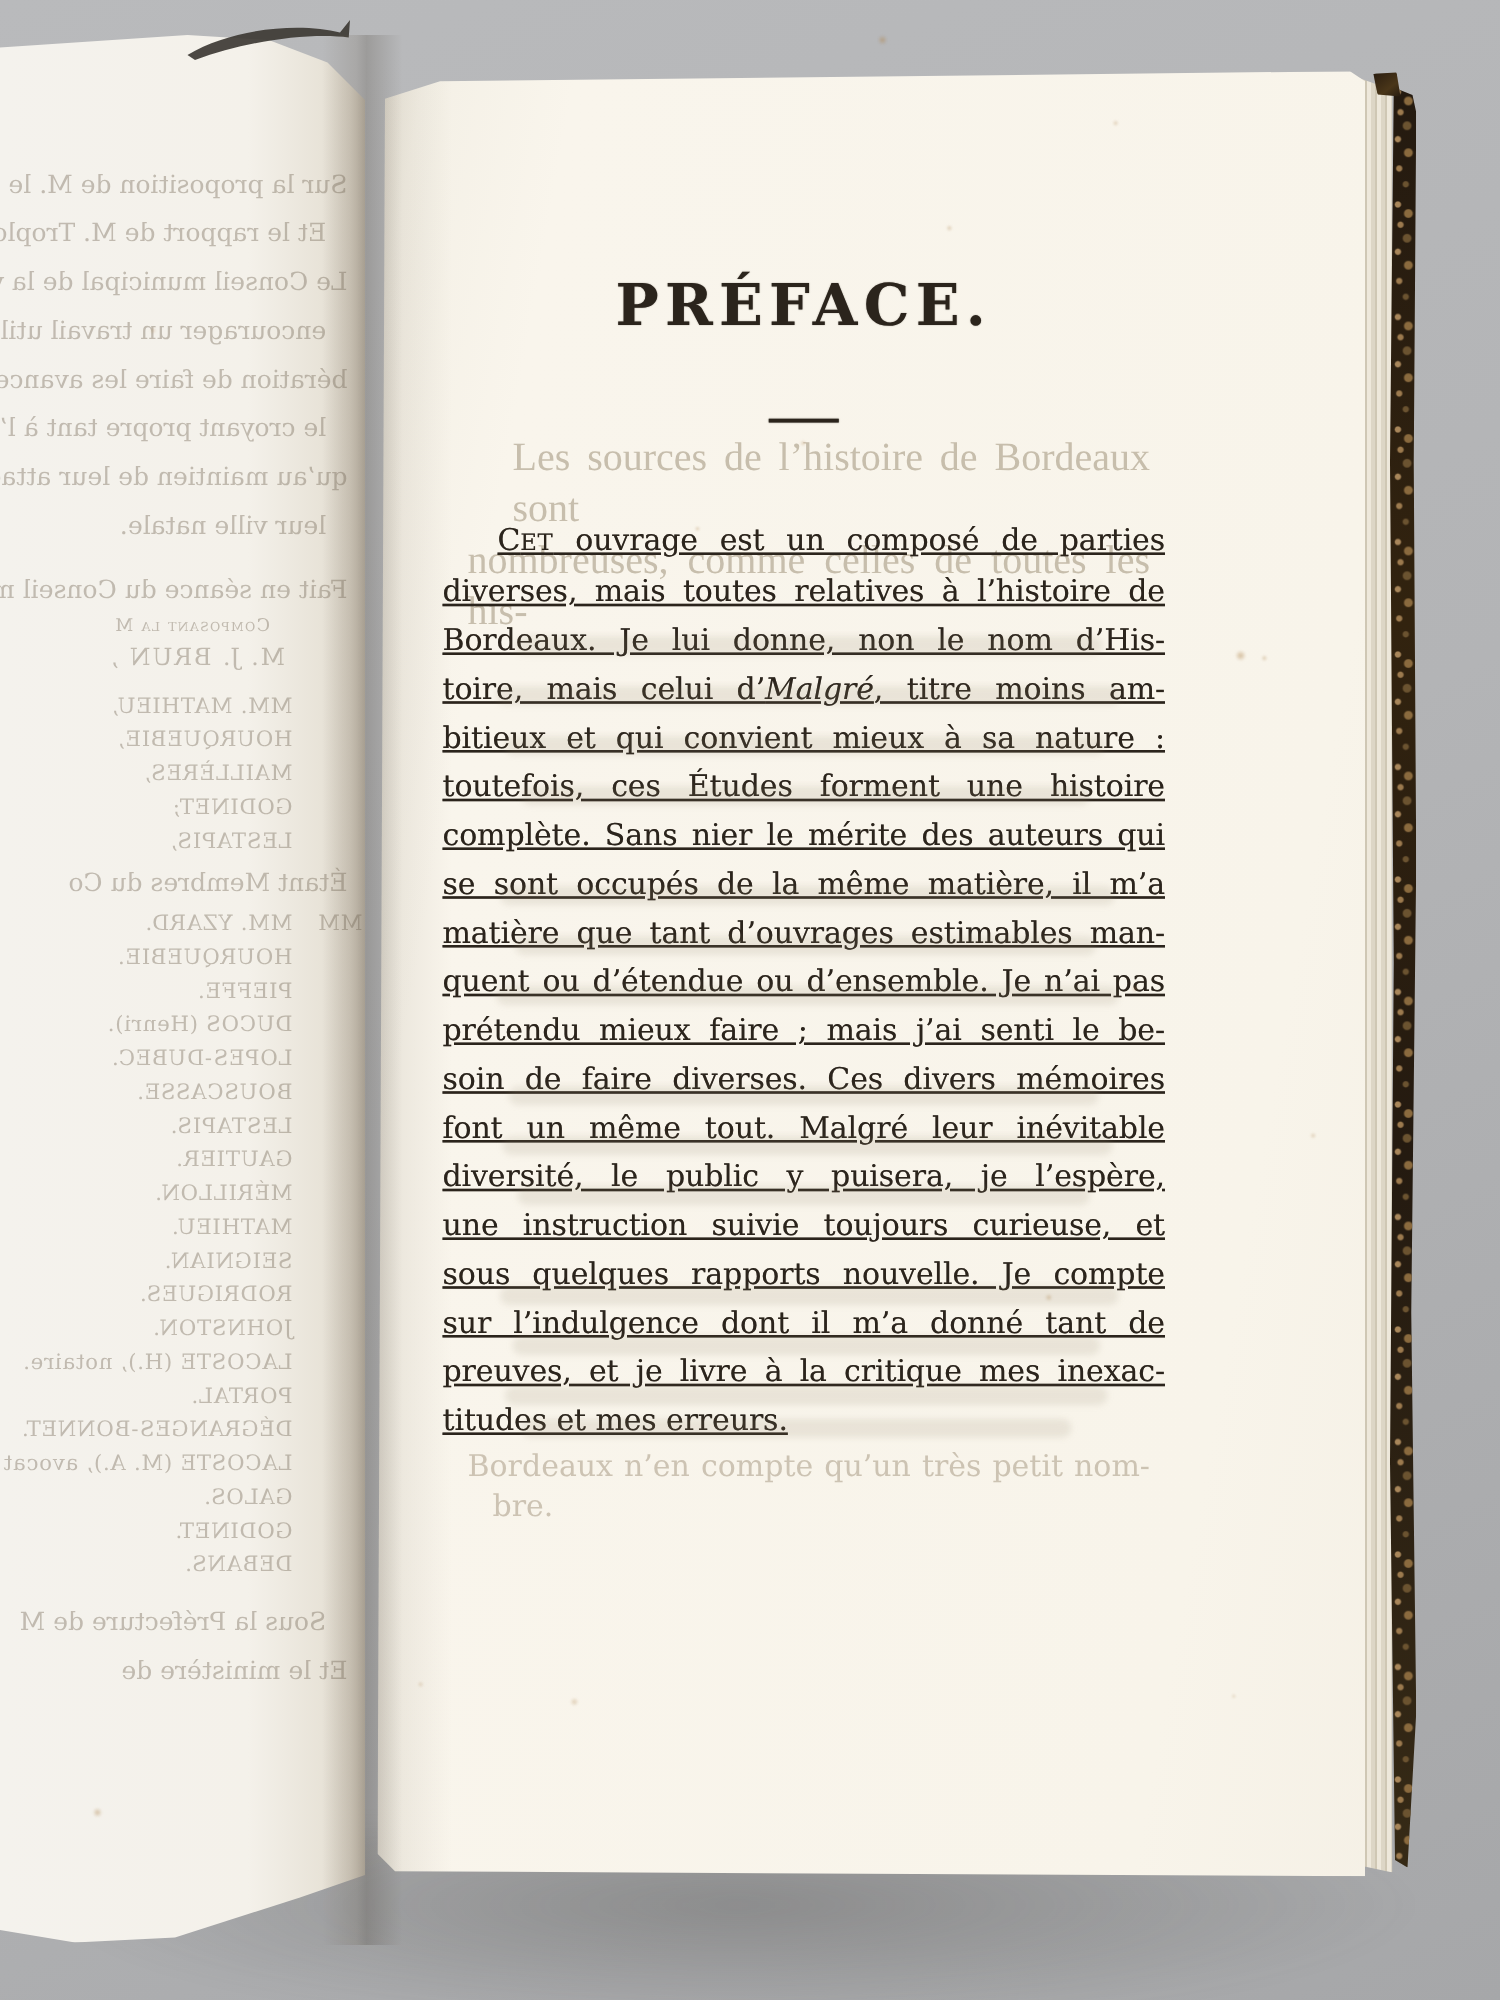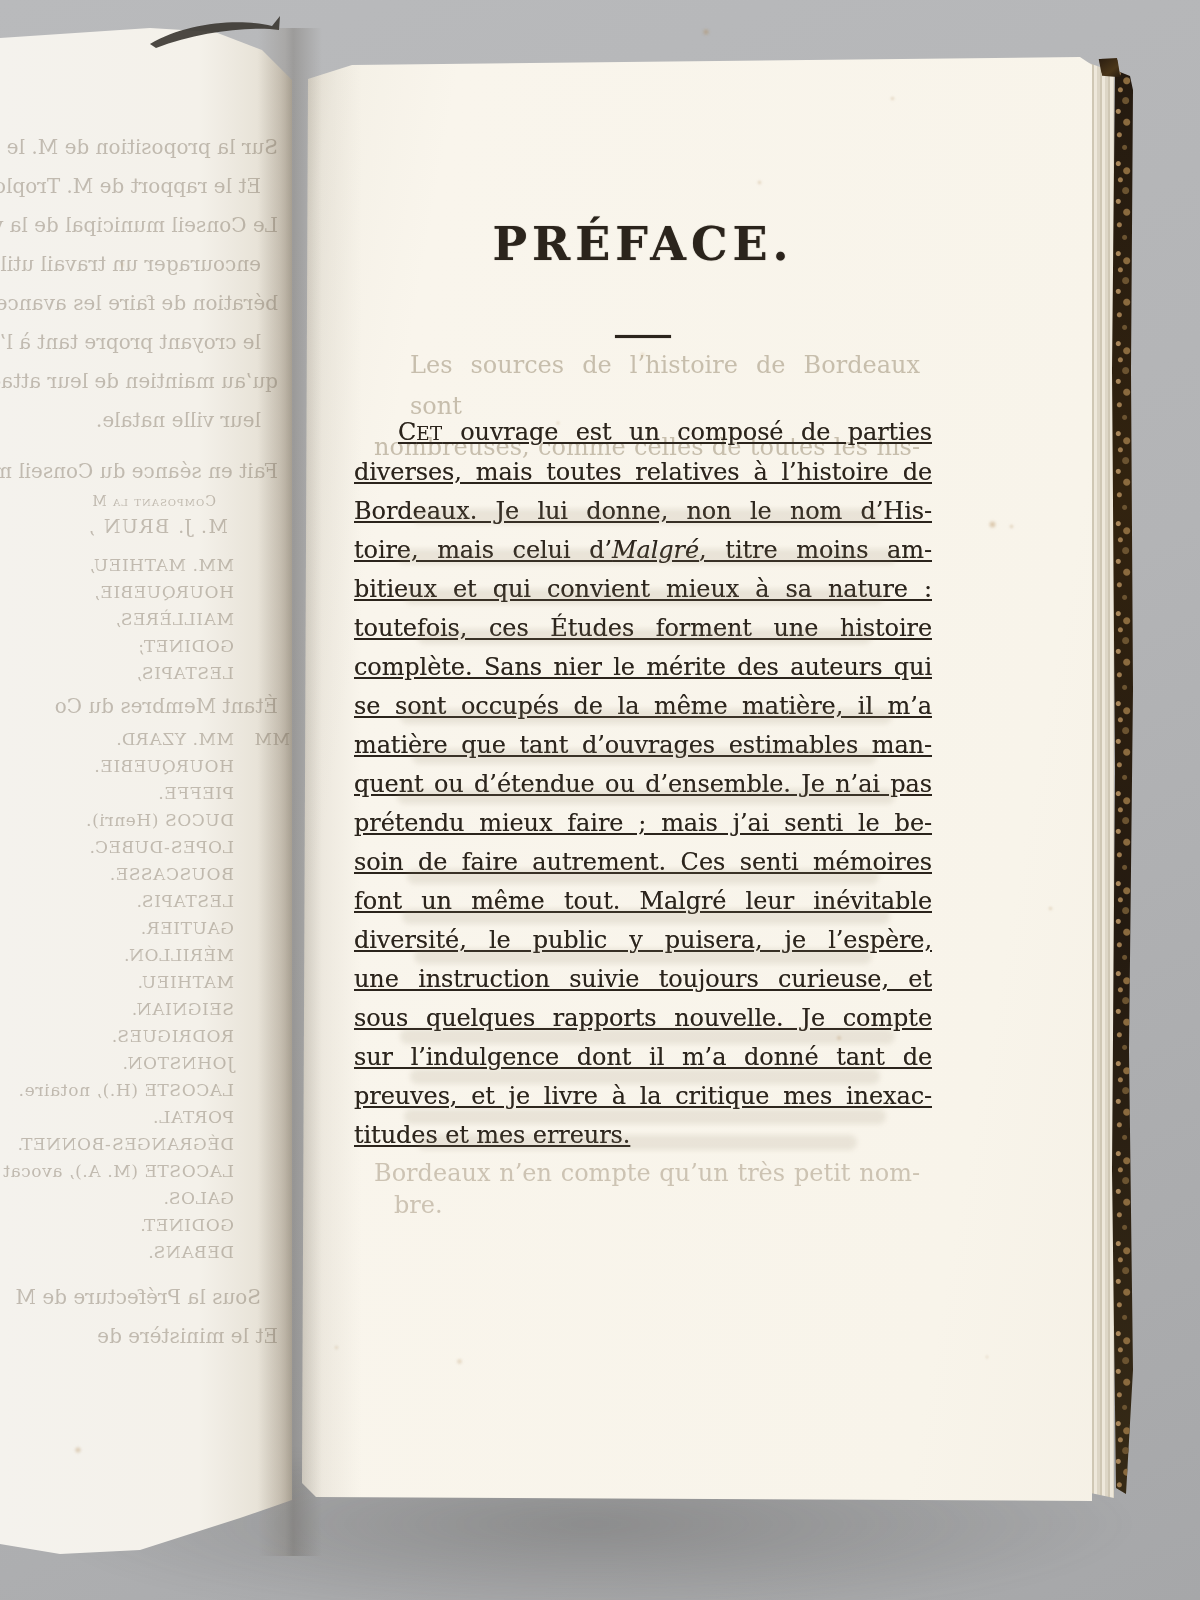--- a/index.html
+++ b/index.html
@@ -60,21 +60,21 @@
               background:linear-gradient(100deg,#ebe6da 0%,#f4f0e6 4%,#f9f5ec 14%,#f8f4ea 72%,#f3eee3 100%);
               clip-path:polygon(16px 22px,60px 8px,788px 0,800px 8px,800px 1444px,24px 1440px,10px 1426px);}
   .right-page::before{content:"";position:absolute;inset:0;
               background:linear-gradient(90deg,rgba(96,84,64,.14),rgba(0,0,0,0) 70px);}
   .title{position:absolute;top:160px;left:62px;width:578px;margin:0;
          text-align:center;font-size:46px;font-weight:700;letter-spacing:5px;
          color:#2b241c;text-shadow:0 0 1px rgba(43,36,28,.55);}
   .rule{position:absolute;top:278px;left:323px;width:56px;height:3px;background:#2b241c;
         box-shadow:0 0 1px rgba(43,36,28,.8);}
   .ghost-top{position:absolute;top:288px;left:62px;width:578px;
-             color:rgba(150,136,110,.5);filter:blur(.5px);font-size:24px;line-height:41px;}
+             color:rgba(150,136,110,.5);filter:blur(.5px);font-size:32px;line-height:41px;font-family:Liberation Serif, serif;}
   .ghost-bottom{position:absolute;top:1100px;left:62px;width:578px;
              color:rgba(150,136,110,.45);filter:blur(.6px);font-size:24px;line-height:32px;}
   .gline{text-align:justify;text-align-last:justify;padding-right:12px;}
   .gline.ind{padding-left:56px;}
   .gline.ind2{padding-left:20px;}
   .gline.plain{text-align:left;text-align-last:left;padding-left:8px;margin-left:32px;}
   .body{position:absolute;top:356px;left:62px;width:578px;
         font-size:24px;line-height:39px;color:#2b241c;letter-spacing:-.1px;}
   .bline{text-align:justify;text-align-last:justify;text-shadow:0 0 .5px rgba(43,36,28,.5);text-decoration:underline;}
   .bline.first{padding-left:44px;}
@@ -152,21 +152,21 @@
         <div class="bline"><span>diverses, mais toutes relatives à l’histoire de</span></div>
         <div class="bline"><span>Bordeaux. Je lui donne, non le nom d’His-</span></div>
         <div class="bline"><span>toire, mais celui d’</span><span class="it">Malgré</span><span>, titre moins am-</span></div>
         <div class="bline"><span>bitieux et qui convient mieux à sa nature :</span></div>
         <div class="bline"><span>toutefois, ces Études forment une histoire</span></div>
         <div class="bline"><span>complète. Sans nier le mérite des auteurs qui</span></div>
         <div class="bline"><span>se sont occupés de la même matière, il m’a</span></div>
         <div class="bline"><span>matière que tant d’ouvrages estimables man-</span></div>
         <div class="bline"><span>quent ou d’étendue ou d’ensemble. Je n’ai pas</span></div>
         <div class="bline"><span>prétendu mieux faire ; mais j’ai senti le be-</span></div>
-        <div class="bline"><span>soin de faire autrement. Ces senti mémoires</span></div>
+        <div class="bline"><span>soin de faire diverses. Ces divers mémoires</span></div>
         <div class="bline"><span>font un même tout. Malgré leur inévitable</span></div>
         <div class="bline"><span>diversité, le public y puisera, je l’espère,</span></div>
         <div class="bline"><span>une instruction suivie toujours curieuse, et</span></div>
         <div class="bline"><span>sous quelques rapports nouvelle. Je compte</span></div>
         <div class="bline"><span>sur l’indulgence dont il m’a donné tant de</span></div>
         <div class="bline"><span>preuves, et je livre à la critique mes inexac-</span></div>
         <div class="bline last"><span>titudes et mes erreurs.</span></div>
       </div>
     <div class="ghost-bottom" id="ghostBottom">
         <div class="gline ind2">Bordeaux n’en compte qu’un très petit nom-</div>

